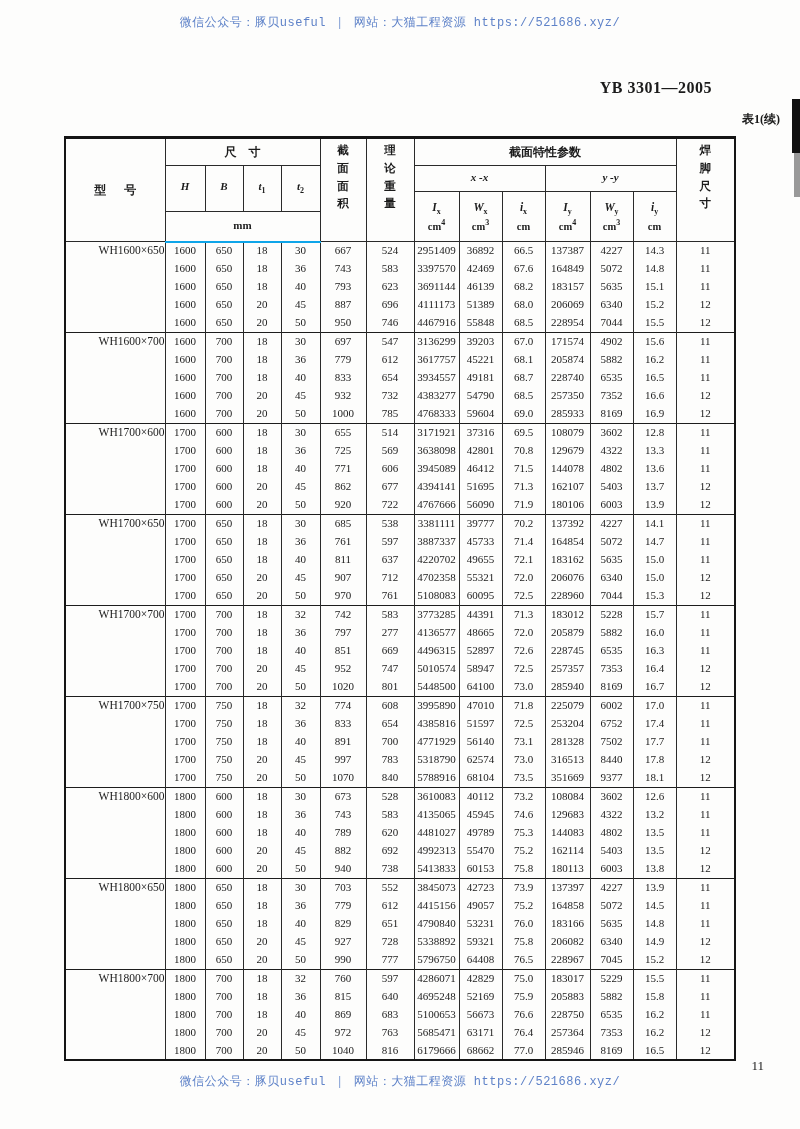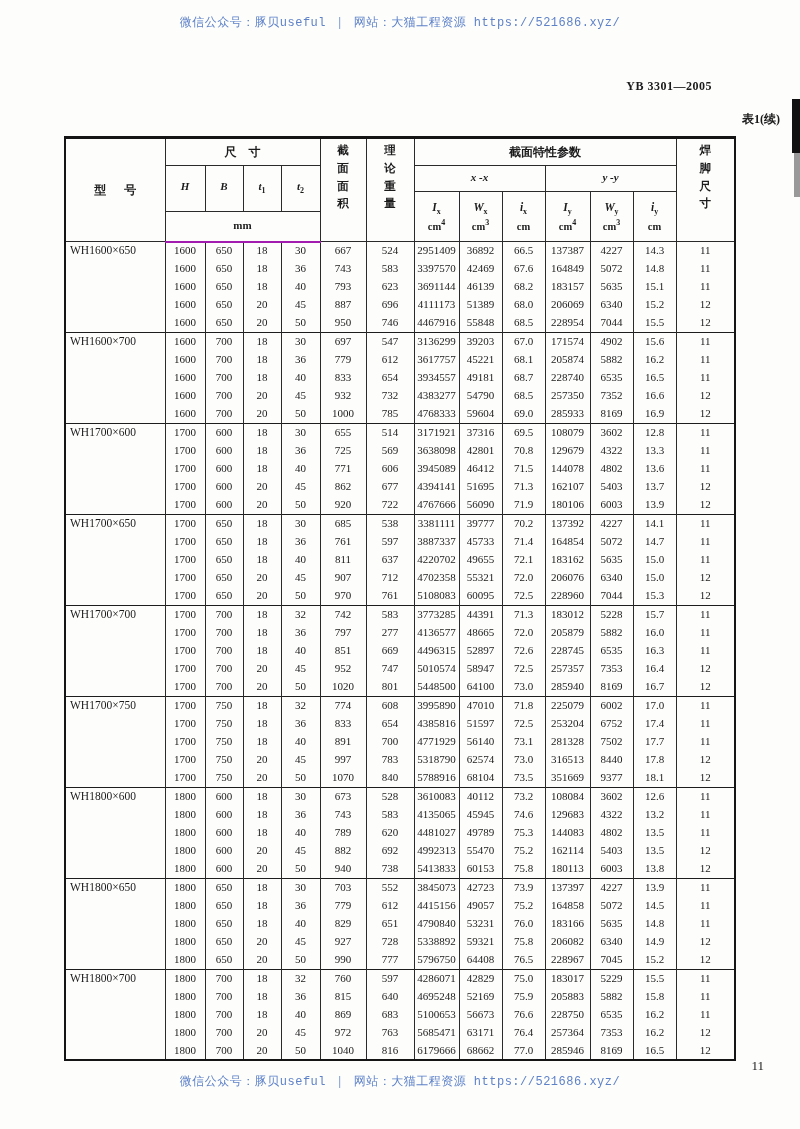--- a/index.html
+++ b/index.html
@@ -8,49 +8,49 @@
     font-family:"Liberation Serif","DejaVu Serif",serif;color:#1b1b1b;
     overflow:hidden;
   }
   .watermark{
     position:absolute;left:0;width:100%;text-align:center;
     color:#5e82c8;font-size:17px;letter-spacing:.5px;white-space:nowrap;font-family:Liberation Mono, monospace;
   }
   .watermark.top{top:14px;}
   .watermark.bottom{top:1073px;}
   .doc-number{
-    position:absolute;top:79px;right:88px;font-weight:bold;font-size:12px;
+    position:absolute;top:79px;right:88px;font-weight:bold;font-size:16px;
     letter-spacing:.5px;
     text-align:right;
   }
   .table-caption{
     position:absolute;top:111px;left:0;width:780px;text-align:right;
     font-weight:bold;font-size:14px;
   }
   table{
     position:absolute;left:64px;top:136px;width:672px;
     border-collapse:collapse;table-layout:fixed;
     border:2px solid #151515;border-top-width:3px;
   }
   th,td{
     border-left:1px solid #2a2a2a;
     padding:0;text-align:center;vertical-align:middle;
     font-size:11px;line-height:1.05;overflow:hidden;white-space:nowrap;
   }
   thead th{border-bottom:1px solid #2a2a2a;font-weight:bold;}
-  thead tr:last-child th{border-bottom:2px solid #a21caf;}
+  thead tr:last-child th{border-bottom:2px solid #0ea5e9;}
   tr.hr1{height:28px;}
   tr.hr2{height:25px;}
   tr.hr3{height:20px;}
   tr.hr4{height:30px;}
   tbody tr{height:18.2px;}
   tbody td{border-top:none;border-bottom:none;}
   tr.group-start td{border-top:1.6px solid #1d1d1d;}
   td.model{
-    text-align:left;padding-left:4px;vertical-align:top;
+    text-align:right;padding-left:4px;vertical-align:top;
     font-size:11.5px;padding-top:2px;
   }
   .cjk{font-size:12px;}
   .wide{white-space:pre;}
   .vcell{
     display:flex;flex-direction:column;justify-content:space-between;
     align-items:center;height:97px;padding:3px 0 2px 0;
   }
   .vchars{white-space:pre-line;font-size:11.5px;line-height:1.55;}
   .vunit{font-size:10.5px;margin-top:44px;}

